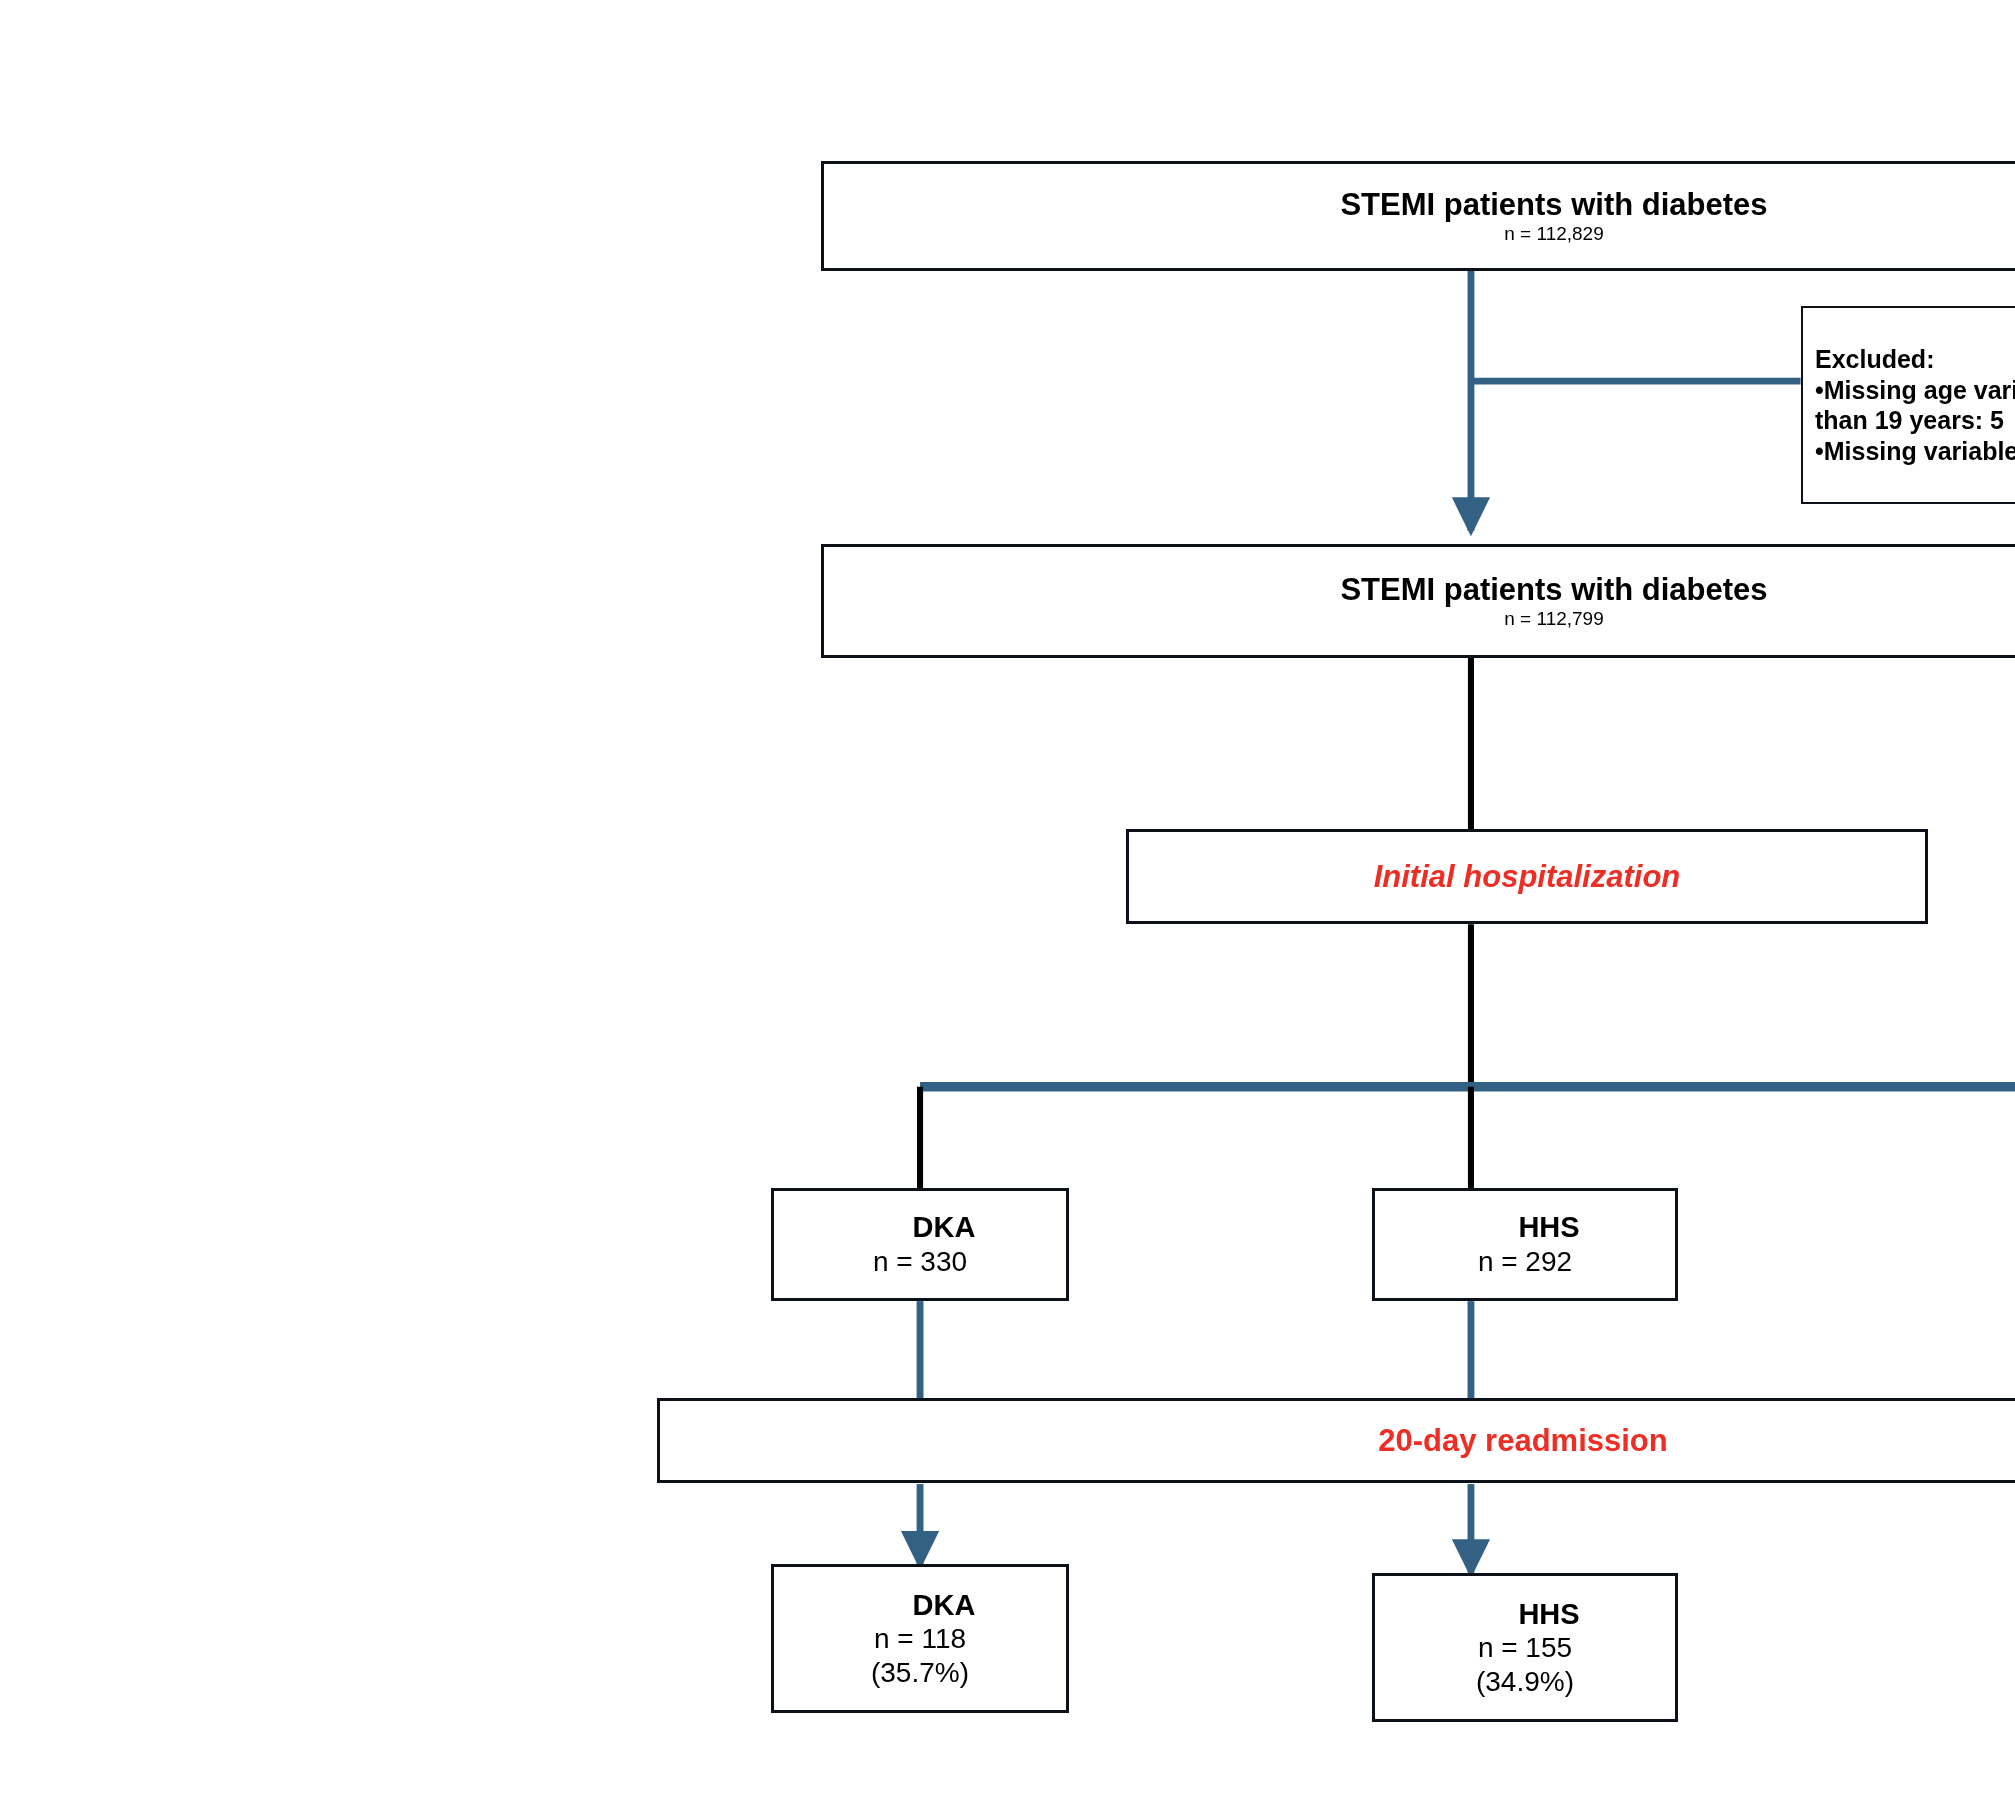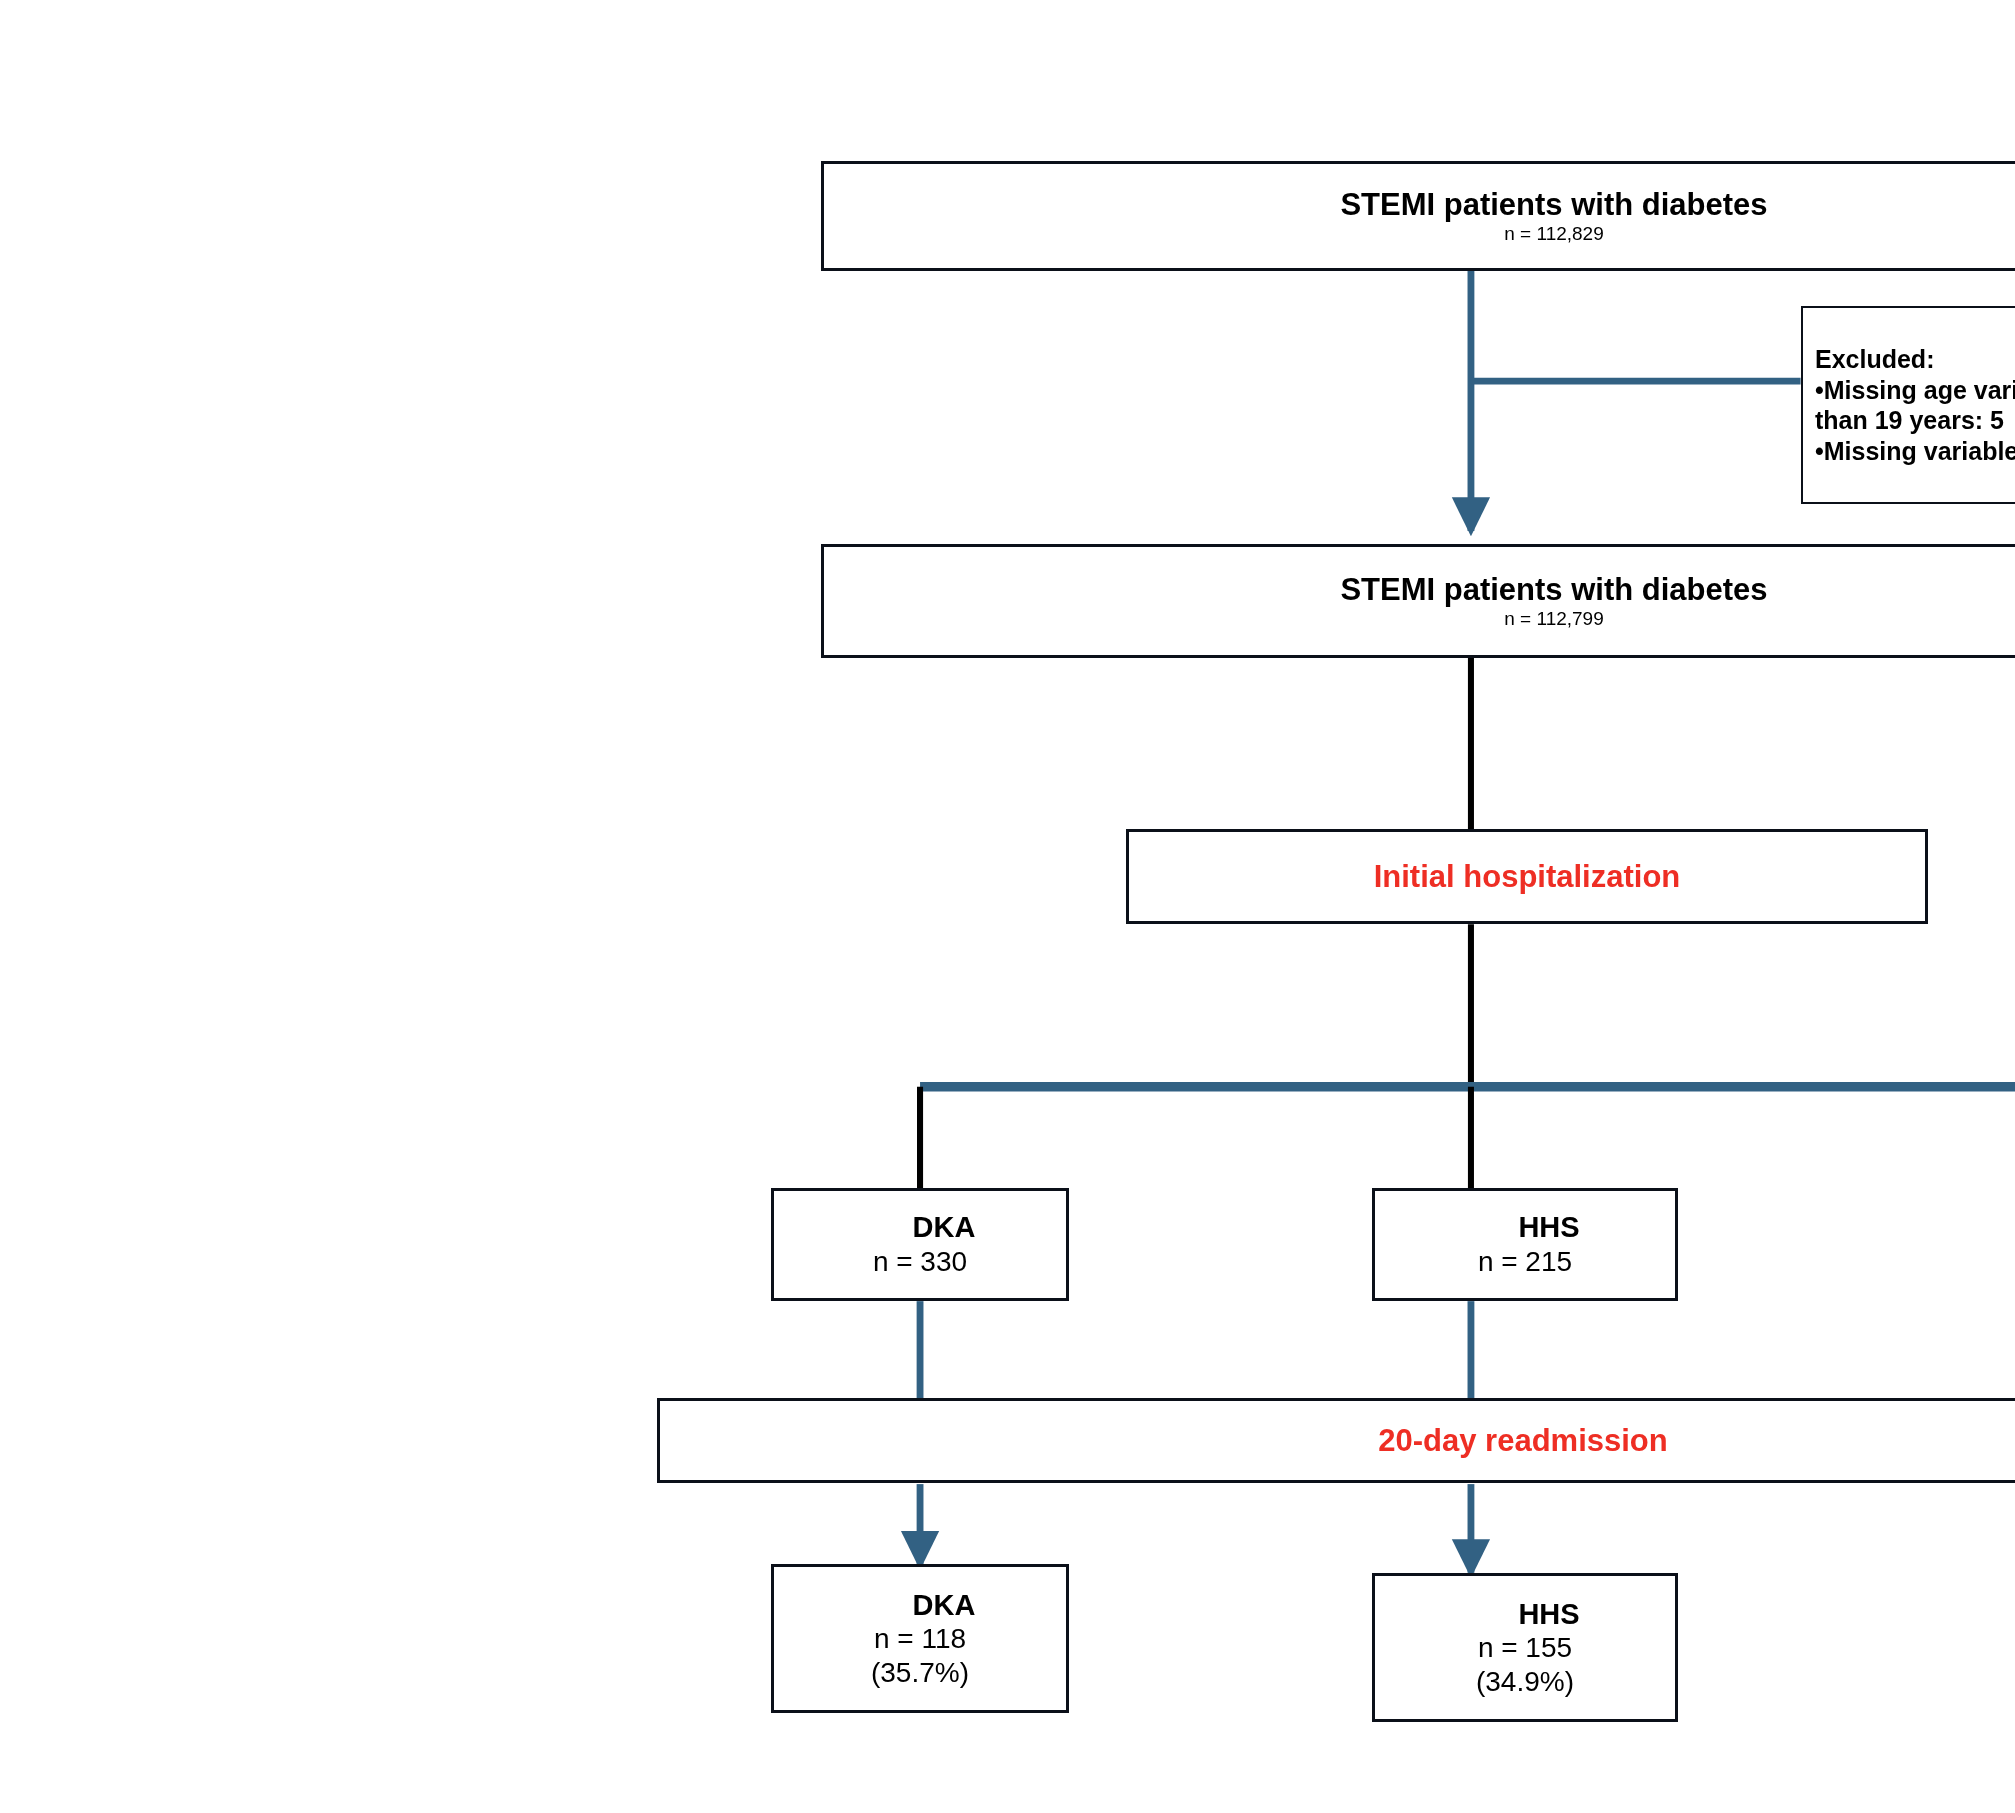--- a/index.html
+++ b/index.html
@@ -134,32 +134,32 @@
     <div class="excluded-line fs-excl">•Missing age variable or less</div>
     <div class="excluded-line fs-excl">than 19 years: 5</div>
     <div class="excluded-line fs-excl">•Missing variable for death: 25</div>
   </div>
 
   <div class="node-box" style="left:821px; top:544px; width:1466px; height:114px;">
     <div class="node-title fs-big-title">STEMI patients with diabetes</div>
     <div class="node-sub fs-big-sub">n = 112,799</div>
   </div>
 
-  <div class="phase-box" style="left:1126px; top:829px; width:802px; height:95px;">
+  <div class="phase-box" style="left:1126px; top:829px; width:802px; height:95px;font-style:italic;">
     <div class="phase-label fs-phase">Initial hospitalization</div>
   </div>
 
   <div class="node-box" style="left:771px; top:1188px; width:298px; height:113px;">
     <div class="node-title fs-mid-title">DKA</div>
     <div class="node-sub fs-mid-sub">n = 330</div>
   </div>
 
   <div class="node-box" style="left:1372px; top:1188px; width:306px; height:113px;">
     <div class="node-title fs-mid-title">HHS</div>
-    <div class="node-sub fs-mid-sub">n = 215</div>
+    <div class="node-sub fs-mid-sub">n = 292</div>
   </div>
 
   <div class="phase-box" style="left:657px; top:1398px; width:1732px; height:85px;">
     <div class="phase-label fs-phase">20-day readmission</div>
   </div>
 
   <div class="node-box" style="left:771px; top:1564px; width:298px; height:149px;">
     <div class="node-title fs-mid-title">DKA</div>
     <div class="node-sub fs-mid-sub">n = 118</div>
     <div class="node-sub fs-mid-sub">(35.7%)</div>

